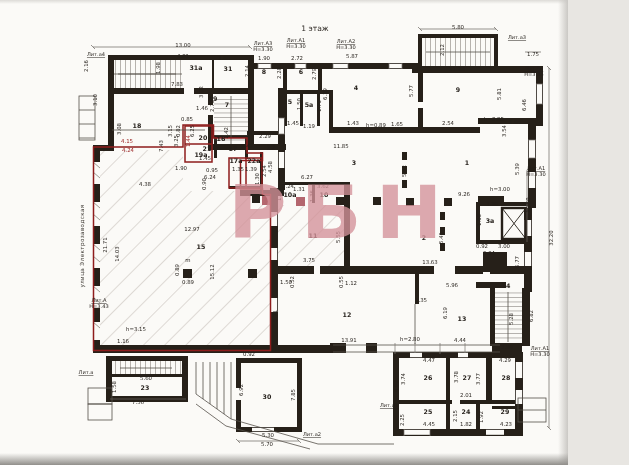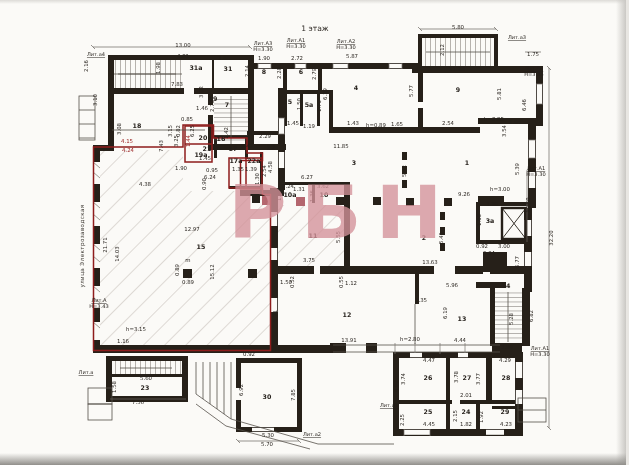--- a/index.html
+++ b/index.html
@@ -1,16 +1,16 @@
 <!DOCTYPE html>
 <html><head>
 <meta charset="utf-8">
 <style>
   html,body{margin:0;padding:0;background:#e8e6e2;}
-  .page{position:relative;width:626px;height:465px;background:#fbfaf7;overflow:hidden;
+  .page{position:relative;width:568px;height:465px;background:#fbfaf7;overflow:hidden;
         font-family:"DejaVu Sans",sans-serif;}
   .edge-right{position:absolute;right:0;top:0;width:10px;height:100%;
         background:linear-gradient(to right,rgba(200,198,194,0),#cac8c4);}
   .edge-bottom{position:absolute;left:0;bottom:0;width:100%;height:12px;
         background:linear-gradient(to bottom,rgba(160,158,154,0),#918f8b);}
   .edge-top{position:absolute;left:0;top:0;width:100%;height:4px;
         background:linear-gradient(to bottom,#dddbd7,rgba(221,219,215,0));}
   svg{position:absolute;left:0;top:0;}
   .lbl{font-family:"DejaVu Sans",sans-serif;fill:#241f1a;text-anchor:middle;}
   .dim{font-size:5.4px;}

